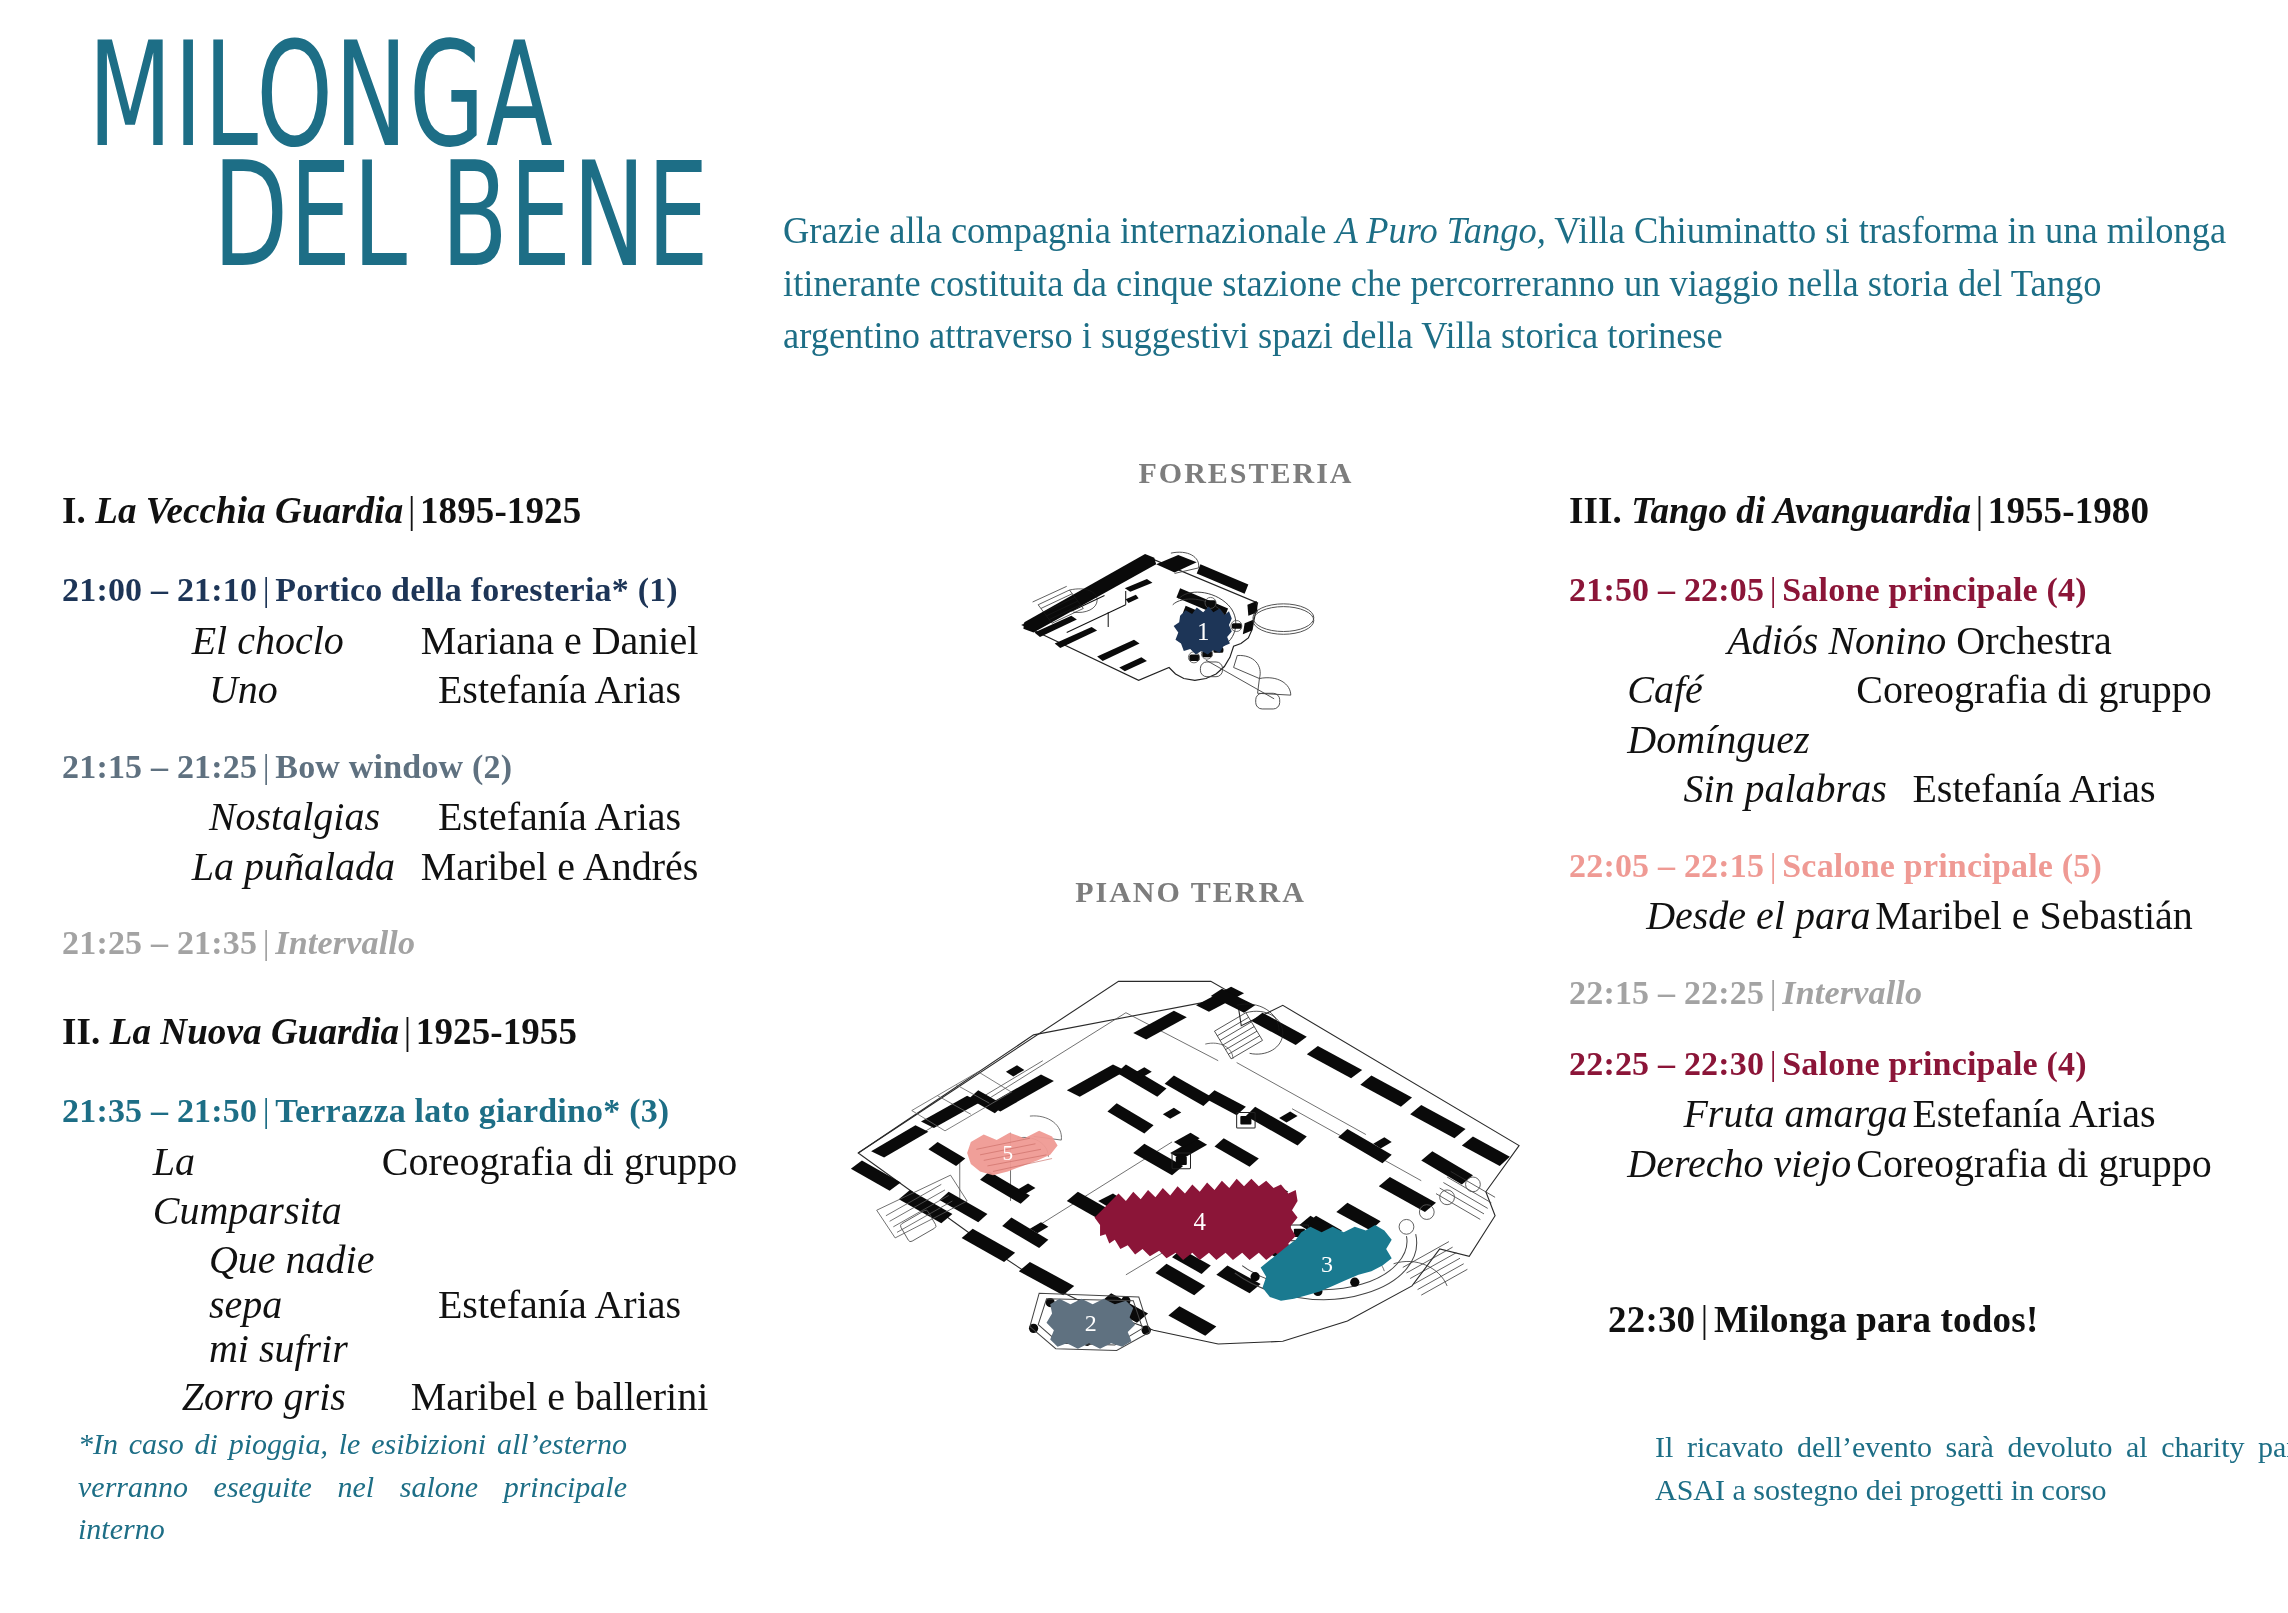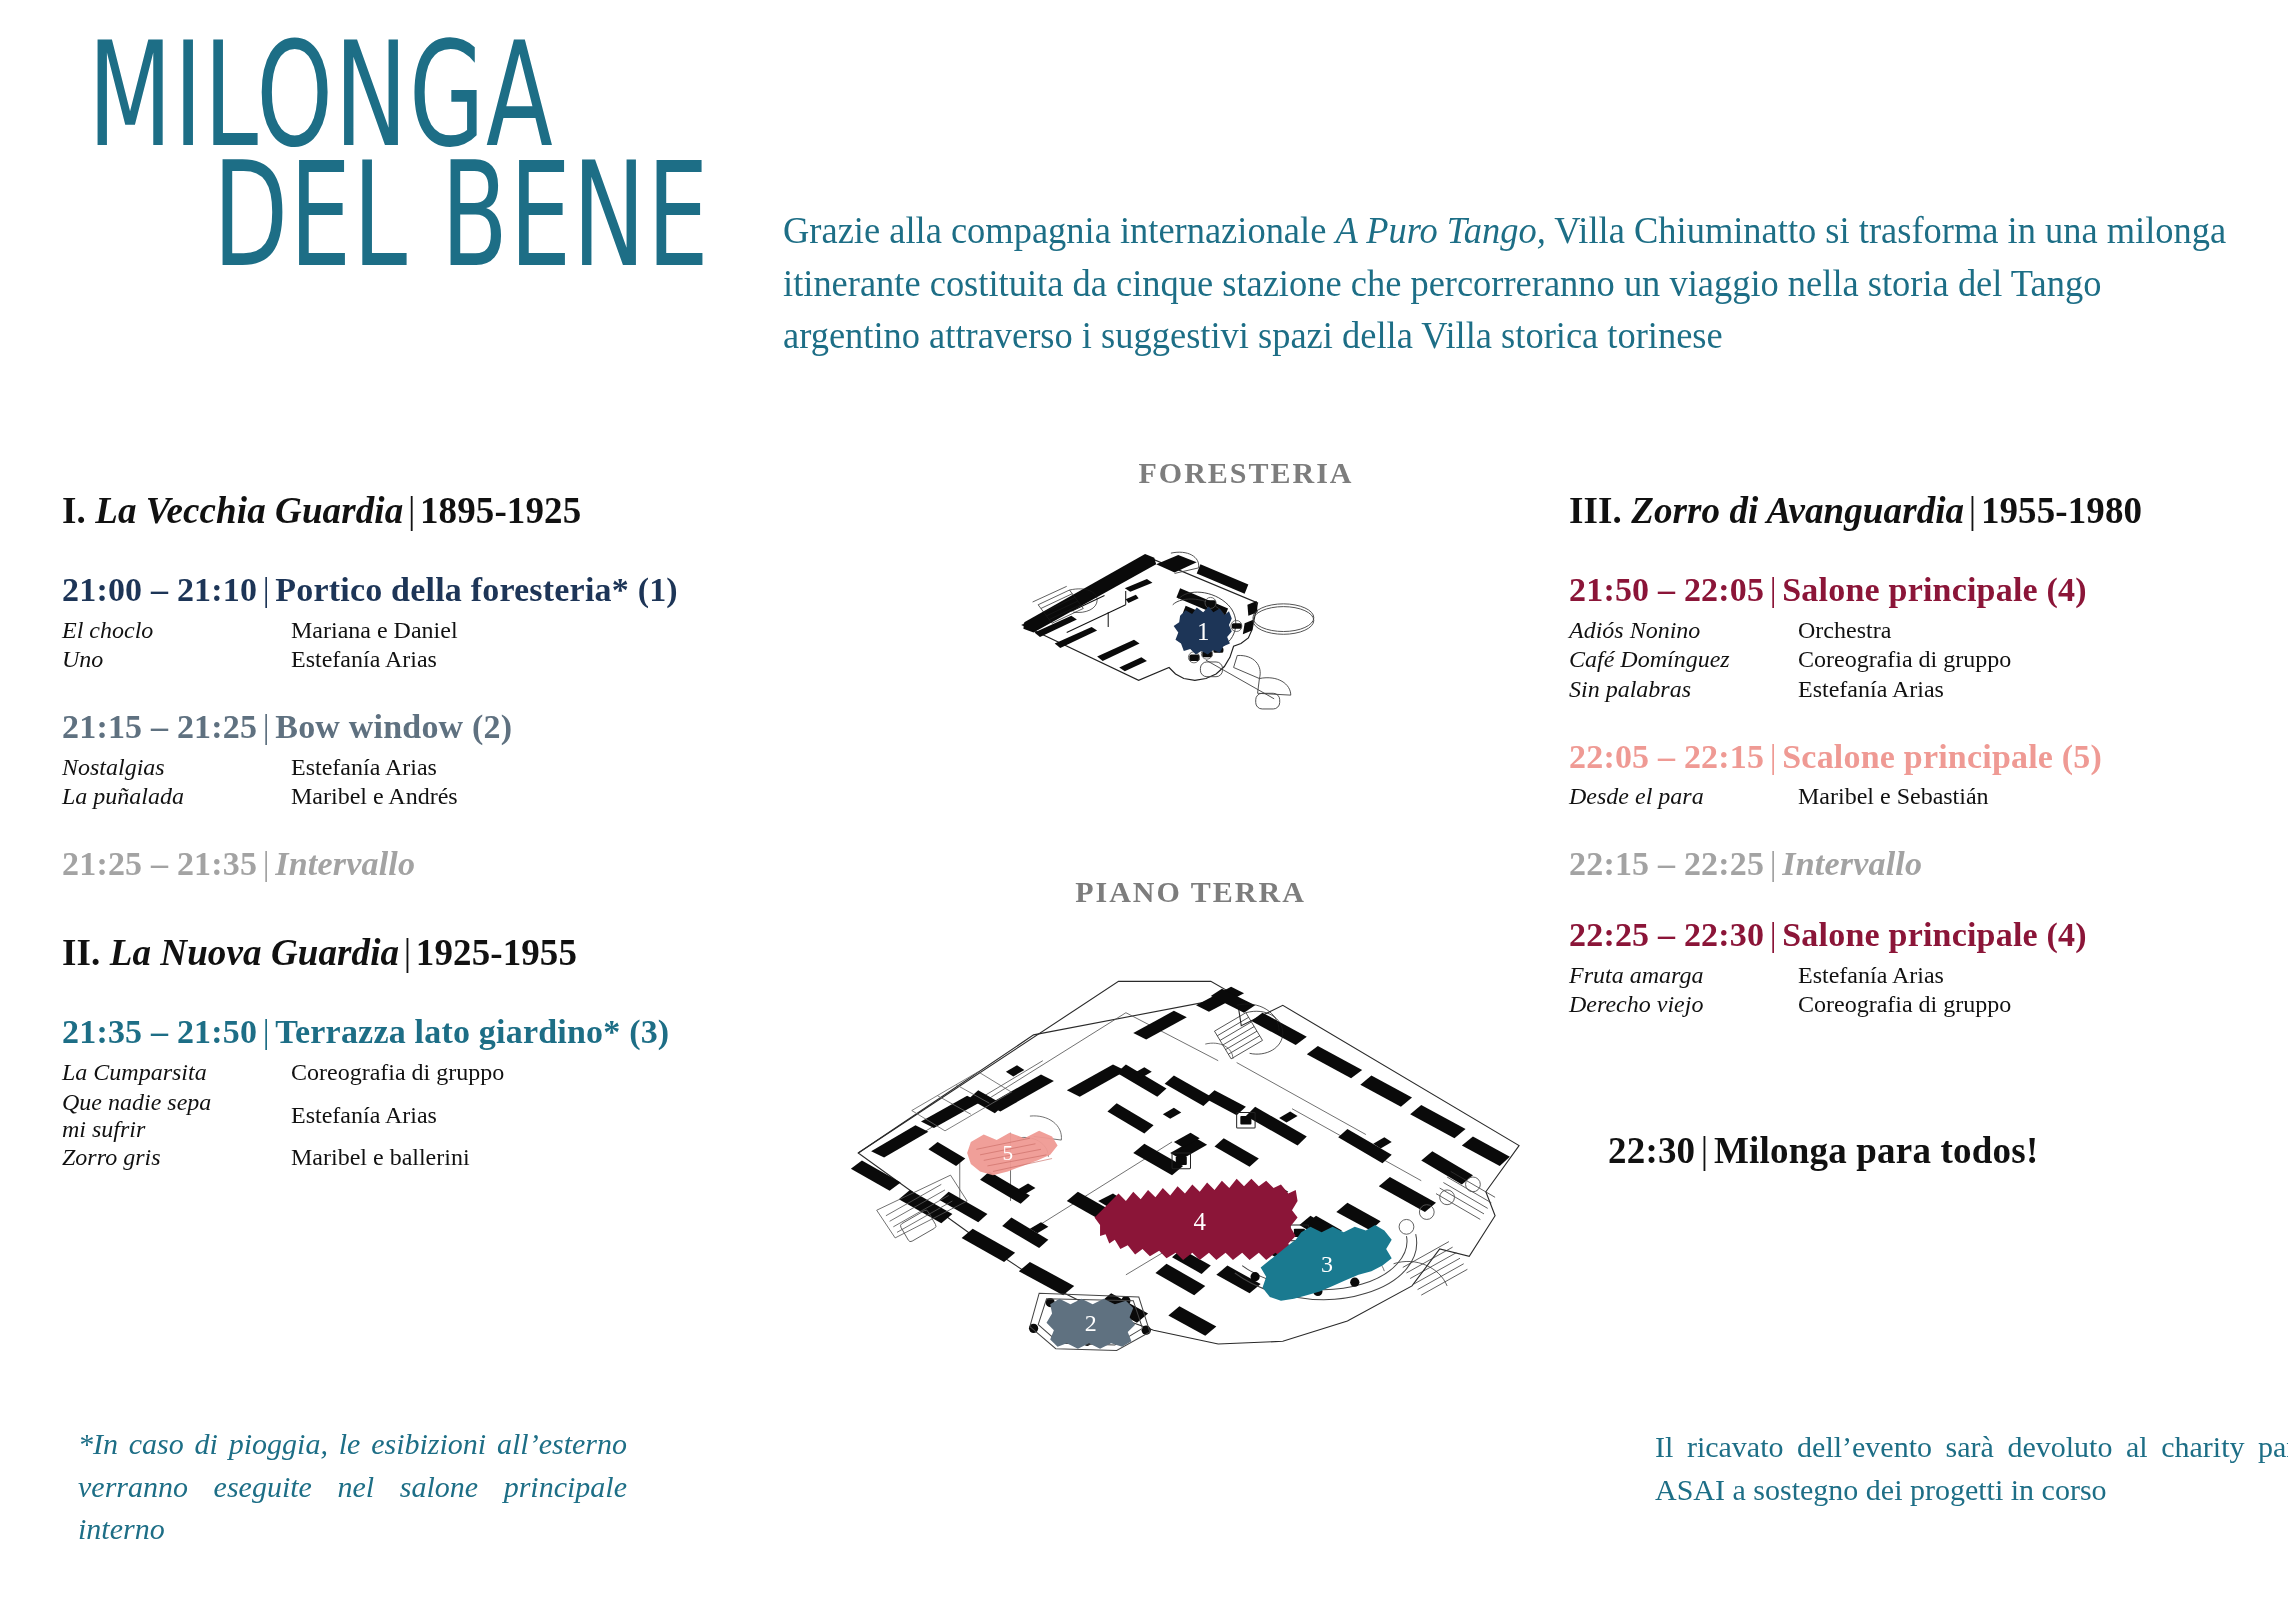--- a/index.html
+++ b/index.html
@@ -75,23 +75,24 @@
     margin-bottom: 6.5px;
     letter-spacing: 0.2px;
   }
   .slot-head .bar { font-weight: 400; padding: 0 5.5px; }
   .slot-head.interval { font-weight: bold; }
   .slot-head.interval .lbl { font-style: italic; font-weight: bold; }
 
   .piece {
     display: flex;
     align-items: baseline;
-    font-size: 24px;
+    font-size: 40px;
     color: #111111;
     line-height: 1.24;
+    justify-content: center;
   }
   .piece .song {
     font-style: italic;
     width: 229px;
     flex: 0 0 229px;
   }
   .piece .perf { font-style: normal; }
   .piece.two-line { align-items: center; margin-top: 1.8px; }
   .piece.two-line .song { line-height: 1.12; }
 
@@ -207,21 +208,21 @@
             <span style="display:block">Zorro gris</span>
           </span>
           <span class="perf">Maribel e ballerini</span>
         </div>
       </div>
     </div>
   </div>
 
 <div class="col" id="col-right">
     <div>
-      <div class="section-title"><span class="roman">III.</span> <span class="name">Zorro di Avanguardia</span><span class="bar">|</span><span class="years">1955-1980</span></div>
+      <div class="section-title"><span class="roman">III.</span> <span class="name">Tango di Avanguardia</span><span class="bar">|</span><span class="years">1955-1980</span></div>
       <div class="slot">
         <div class="slot-head c-wine"><span>21:50 – 22:05</span><span class="bar">|</span><span class="lbl">Salone principale (4)</span></div>
         <div class="piece">
           <span class="song">
             <span style="display:block">Adiós Nonino</span>
           </span>
           <span class="perf">Orchestra</span>
         </div>
         <div class="piece">
           <span class="song">

